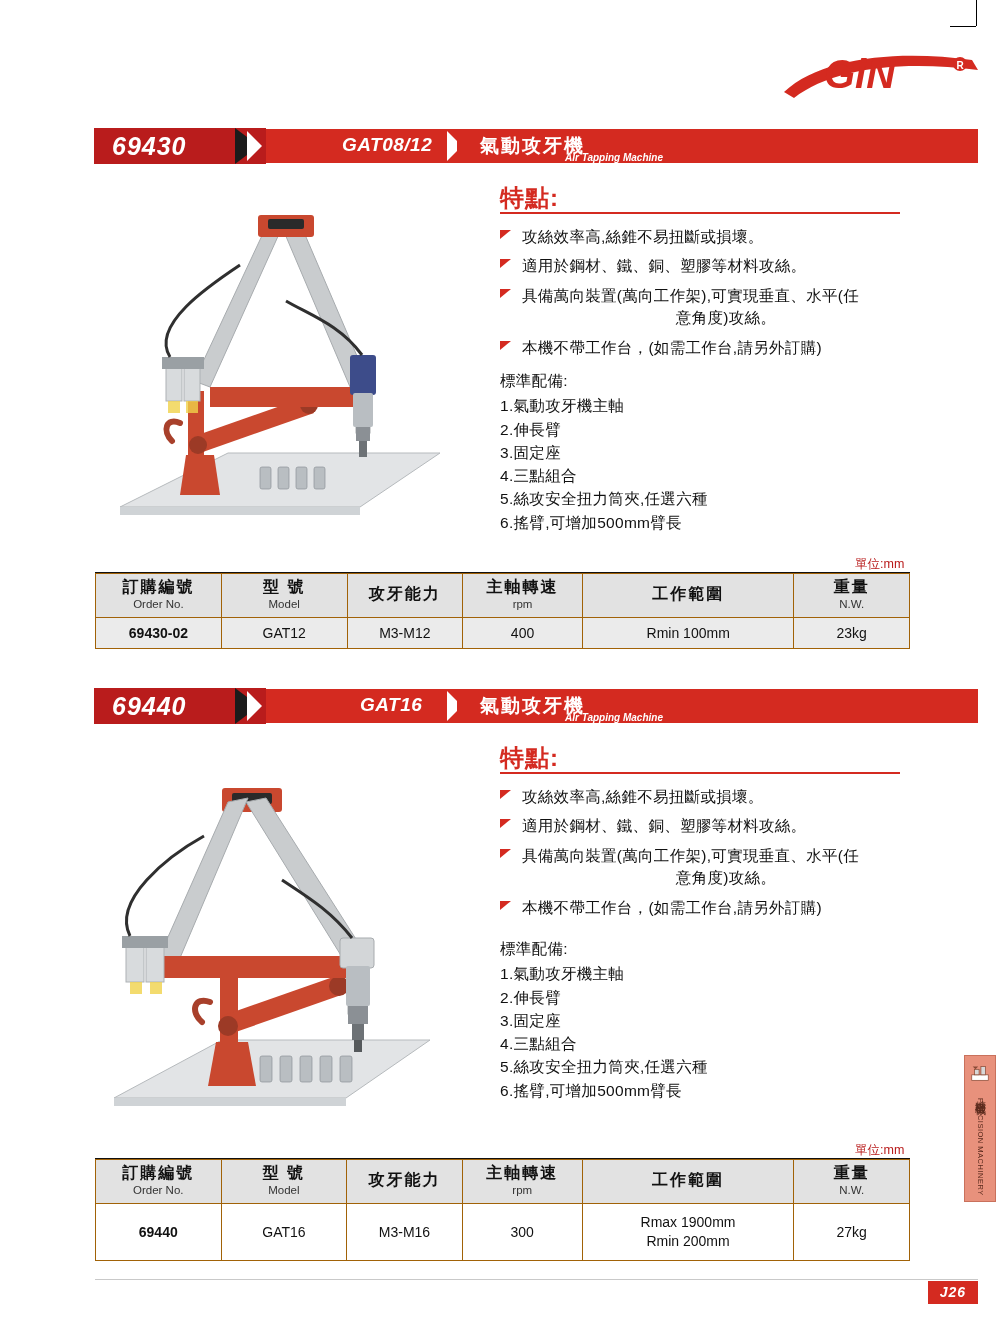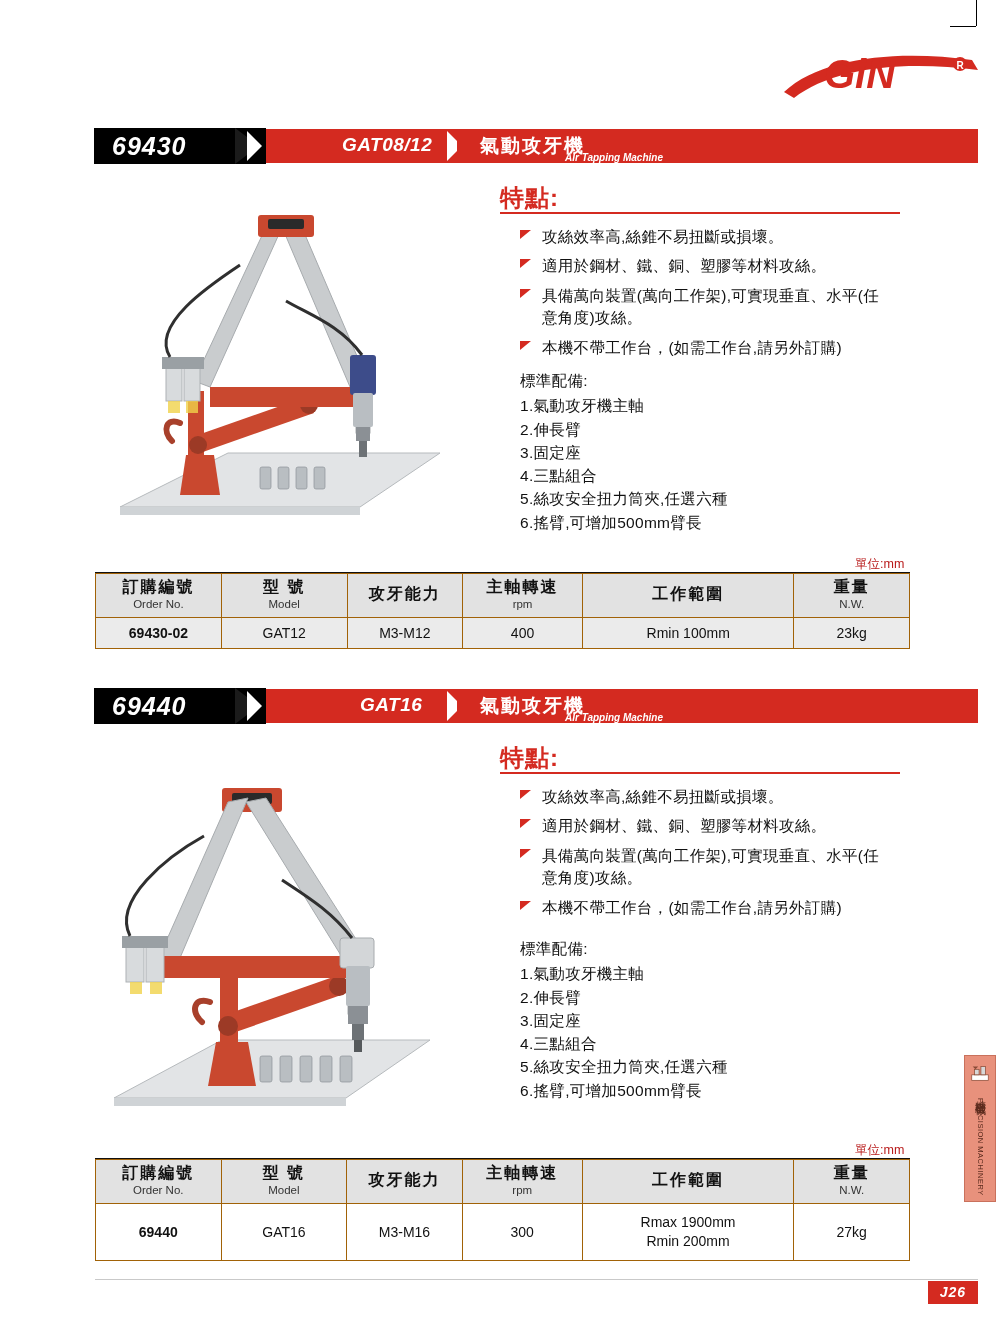--- a/index.html
+++ b/index.html
@@ -25,21 +25,21 @@
 
   
   .band{
     position:absolute;left:95px;right:22px;height:34px;
     background:#d42a20;
     display:flex;align-items:center;
     color:#fff;
   }
   .band .num{
     position:absolute;left:-1px;top:-1px;height:36px;min-width:140px;
-    background:#000000;color:#fff;
+    background:#b91c1c;color:#fff;
     font-size:25px;font-weight:bold;font-style:italic;
     display:flex;align-items:center;padding:0 14px 0 18px;letter-spacing:1px;
   }
   .band .chev1{
     position:absolute;left:140px;top:-1px;width:0;height:0;
     border-top:18px solid transparent;border-bottom:18px solid transparent;
     border-left:24px solid #1b1b1b;
   }
   .band .model{
     position:absolute;left:175px;top:0;height:32px;display:flex;align-items:center;
@@ -61,31 +61,31 @@
     position:absolute;top:0;height:34px;display:flex;align-items:flex-end;
     padding-bottom:7px;
     font-size:10px;font-weight:bold;font-style:italic;color:#fff;
   }
 
   
   .feat-title{
     position:absolute;font-size:24px;font-weight:bold;color:#d42a20;letter-spacing:1px;
   }
   .feat-rule{position:absolute;height:2px;background:#d42a20;}
-  .feat-list{position:absolute;width:430px;margin-left:20px;}
+  .feat-list{position:absolute;width:430px;}
   .feat-item{
     position:relative;padding-left:22px;margin-bottom:7px;
     font-size:15.5px;line-height:1.45;color:#111;letter-spacing:.3px;
   }
   .feat-item .bullet{
     position:absolute;left:0;top:4px;width:0;height:0;
     border-left:11px solid #d42a20;
     border-bottom:9px solid transparent;
   }
-  .feat-item .cont{display:block;padding-left:0;}
+  .feat-item .cont{display:block;padding-left:0;text-align:center;}
   .std-title{font-size:15.5px;margin:12px 0 2px 0;color:#111;letter-spacing:.3px;}
   .std-item{font-size:15.5px;line-height:1.5;color:#111;letter-spacing:.3px;}
 
   
   .machine{position:absolute;}
 
   
   .unit{position:absolute;font-size:12.5px;color:#b91c1c;}
   table.spec{
     position:absolute;border-collapse:collapse;

